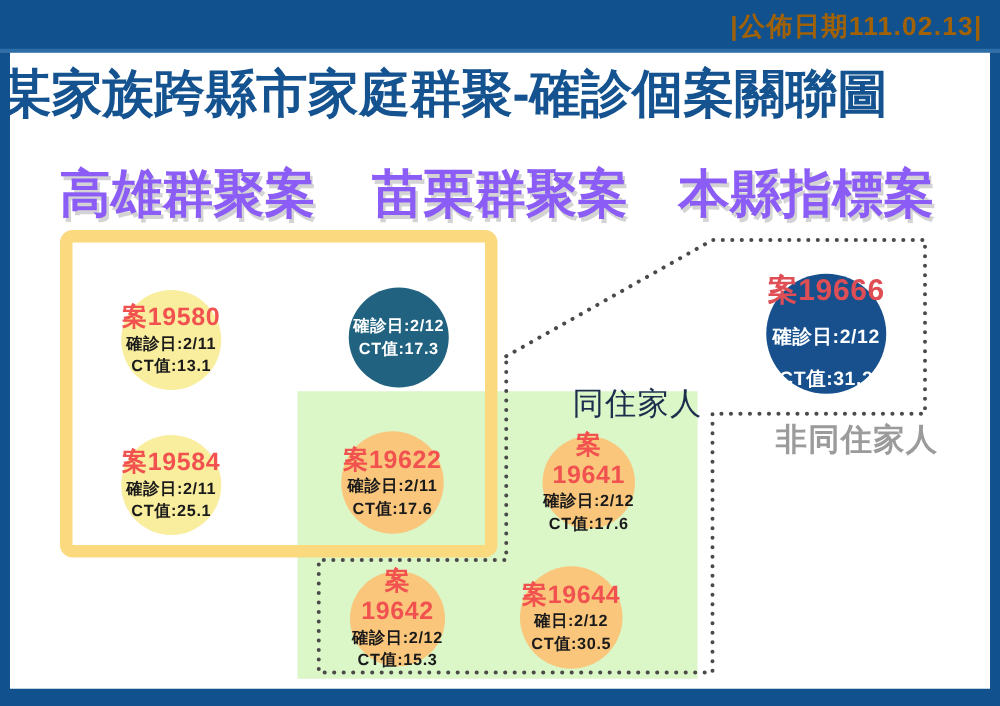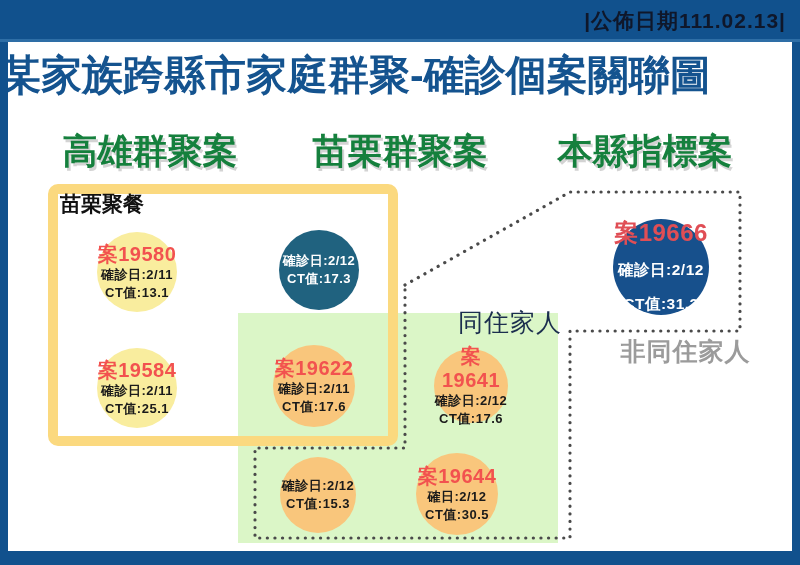--- a/index.html
+++ b/index.html
@@ -11,27 +11,27 @@
   .page{position:absolute;inset:0;background:#fff;}
   
   .topbar{position:absolute;left:0;top:0;width:800px;height:39px;background:#11518D;border-bottom:3px solid #2E6EA6;z-index:6;}
   .frame-left{position:absolute;left:0;top:42px;width:8px;height:523px;background:#11518D;z-index:6;}
   .frame-right{position:absolute;right:0;top:42px;width:8px;height:523px;background:#11518D;z-index:6;}
   .frame-bottom{position:absolute;left:0;bottom:0;width:800px;height:14px;background:#11518D;z-index:6;}
 
   .logo-wrap{position:absolute;left:34px;top:3px;display:flex;align-items:center;gap:8px;z-index:7;}
   .org-text .zh{color:#ffffff;font-weight:bold;font-size:13px;letter-spacing:2px;line-height:1.25;}
   .org-text .en{color:#cfe0ee;font-size:8.5px;line-height:1.2;}
-  .pubdate{position:absolute;right:14px;top:7px;color:#0f172a;font-size:21px;font-weight:bold;letter-spacing:1px;z-index:7;}
+  .pubdate{position:absolute;right:14px;top:7px;color:#a16207;font-size:21px;font-weight:bold;letter-spacing:1px;z-index:7;}
 
   .main-title{position:absolute;left:0;top:48px;width:800px;text-align:left;
     font-size:41px;font-weight:bold;color:#14538F;letter-spacing:0px;z-index:5;}
 
   .col-header{position:absolute;top:128px;width:220px;text-align:center;
-    font-size:35px;font-weight:bold;color:#15803d;
+    font-size:41px;font-weight:bold;color:#8b5cf6;
     text-shadow:2px 3px 0 rgba(130,130,130,0.35);z-index:5;}
   .col-kaohsiung{left:40px;}
   .col-miaoli{left:290px;}
   .col-county{left:535px;}
 
   .green-box{position:absolute;left:238px;top:313px;width:320px;height:230px;background:#DBF6C7;z-index:1;}
   .yellow-box{position:absolute;left:48px;top:184px;width:330px;height:242px;
     border:10px solid #FBD97F;border-radius:10px;background:transparent;z-index:2;}
   .dashed-svg{position:absolute;left:0;top:0;z-index:3;pointer-events:none;}
 
@@ -71,21 +71,20 @@
   <div class="col-header col-miaoli">苗栗群聚案</div>
   <div class="col-header col-county">本縣指標案</div>
 
   <div class="green-box"></div>
   <div class="yellow-box"></div>
 
   <svg class="dashed-svg" width="800" height="565" viewBox="0 0 800 565">
     <polygon points="405,285 570,192 740,192 740,331 570,331 570,538 255,538 255,448 405,448" fill="none" stroke="#4A4A4A" stroke-width="3.2" stroke-dasharray="0.1 7.5" stroke-linecap="round" stroke-linejoin="round"></polygon>
   </svg>
 
-  <div class="lbl-dinner">苗栗聚餐</div>
   <div class="lbl-cohab">同住家人</div>
   <div class="lbl-noncohab">非同住家人</div>
 
   <div class="circle c-yellow" style="left:97px;top:232px;width:80px;height:80px;">
     <div class="case-num">案19580</div>
     <div class="case-detail">確診日:2/11</div>
     <div class="case-detail">CT值:13.1</div>
   </div>
 
   <div class="circle c-teal" style="left:279px;top:230px;width:80px;height:80px;">
@@ -105,20 +104,21 @@
     <div class="case-detail">CT值:17.6</div>
   </div>
 
   <div class="circle c-orange" style="left:434px;top:349px;width:74px;height:74px;">
     <div class="case-num">案19641</div>
     <div class="case-detail">確診日:2/12</div>
     <div class="case-detail">CT值:17.6</div>
   </div>
 
   <div class="circle c-orange" style="left:280px;top:457px;width:76px;height:76px;">
+    <div class="case-num">案19642</div>
     <div class="case-detail">確診日:2/12</div>
     <div class="case-detail">CT值:15.3</div>
   </div>
 
   <div class="circle c-orange" style="left:416px;top:453px;width:82px;height:82px;">
     <div class="case-num">案19644</div>
     <div class="case-detail">確日:2/12</div>
     <div class="case-detail">CT值:30.5</div>
   </div>
 

